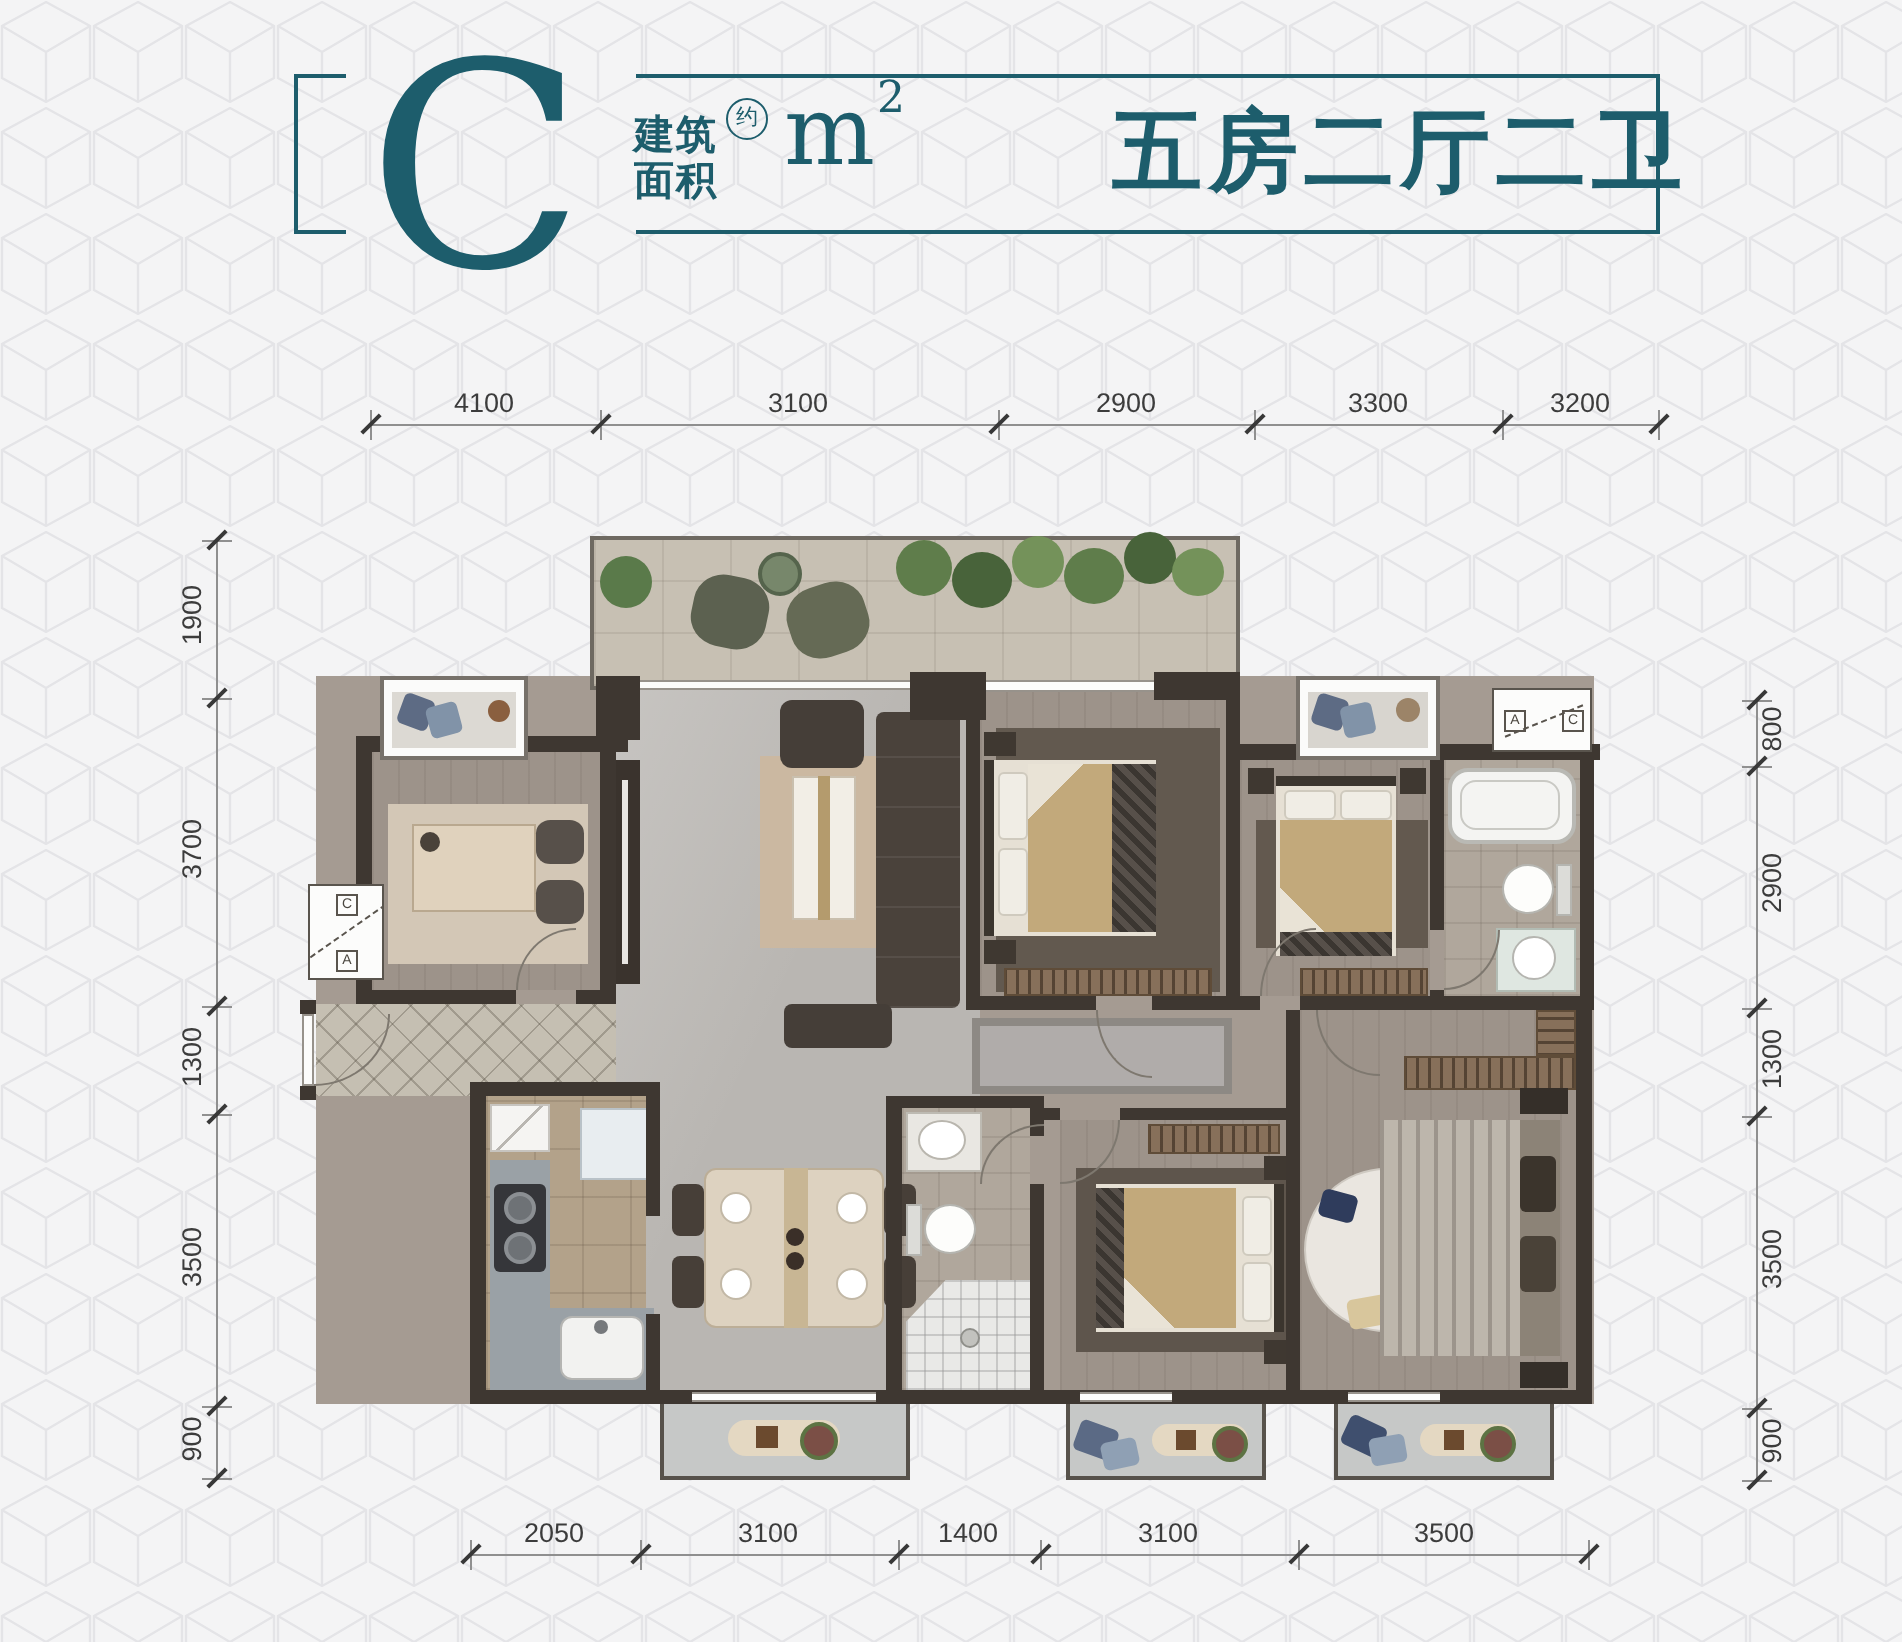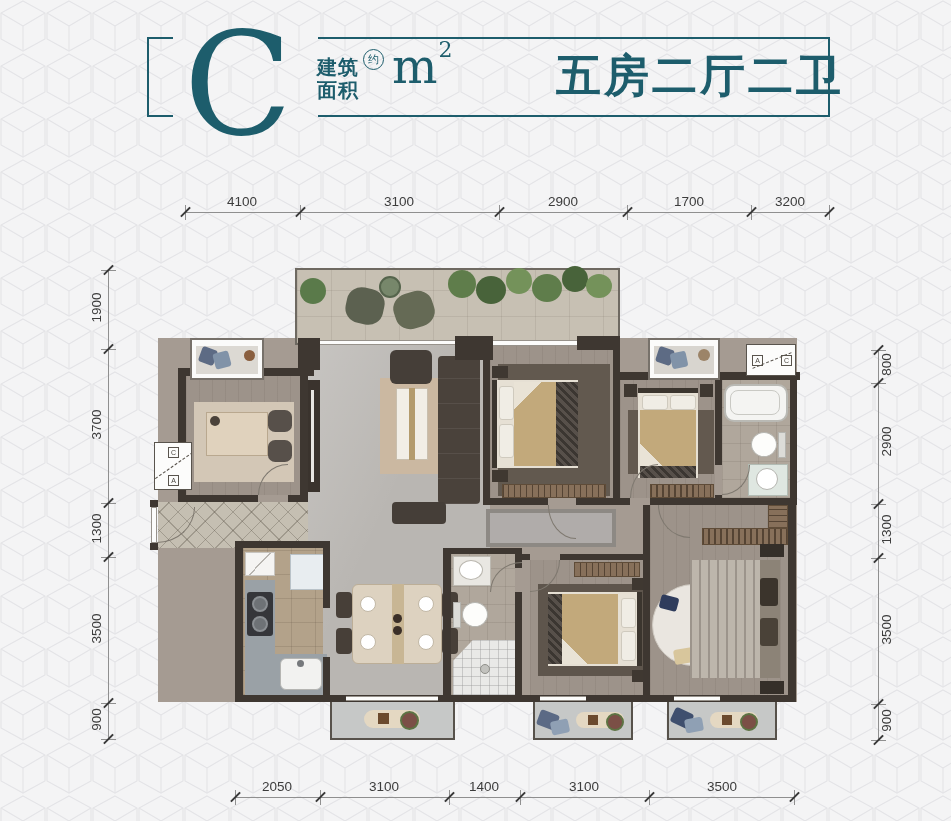--- a/index.html
+++ b/index.html
@@ -106,25 +106,25 @@
         <div class="ext-v" style="left:644px;top:9px"></div>
       <div class="tick" style="left:-6px;top:15px"></div>
         <div class="tick" style="left:109px;top:15px"></div>
       <div class="tick" style="left:308px;top:15px"></div>
         <div class="tick" style="left:436px;top:15px"></div>
       <div class="tick" style="left:560px;top:15px"></div>
         <div class="tick" style="left:638px;top:15px"></div>
       <div class="dim-label" style="left:27px;top:-2px">4100</div>
       <div class="dim-label" style="left:184px;top:-2px">3100</div>
       <div class="dim-label" style="left:348px;top:-2px">2900</div>
-      <div class="dim-label" style="left:474px;top:-2px">1700</div>
+      <div class="dim-label" style="left:474px;top:-2px">3300</div>
       <div class="dim-label" style="left:575px;top:-2px">3200</div>
     </div>
 
-    <div class="abs" style="left:235px;top:780px;width:560px;height:24px">
+    <div class="abs" style="left:235px;top:760px;width:560px;height:24px">
       <div class="dline" style="left:0;top:17px;width:560px;height:1px"></div>
       <div class="ext-v" style="left:0;top:10px"></div>
         <div class="ext-v" style="left:85px;top:10px"></div>
       <div class="ext-v" style="left:214px;top:10px"></div>
         <div class="ext-v" style="left:285px;top:10px"></div>
       <div class="ext-v" style="left:414px;top:10px"></div>
         <div class="ext-v" style="left:559px;top:10px"></div>
       <div class="tick" style="left:-6px;top:16px"></div>
         <div class="tick" style="left:79px;top:16px"></div>
       <div class="tick" style="left:208px;top:16px"></div>

